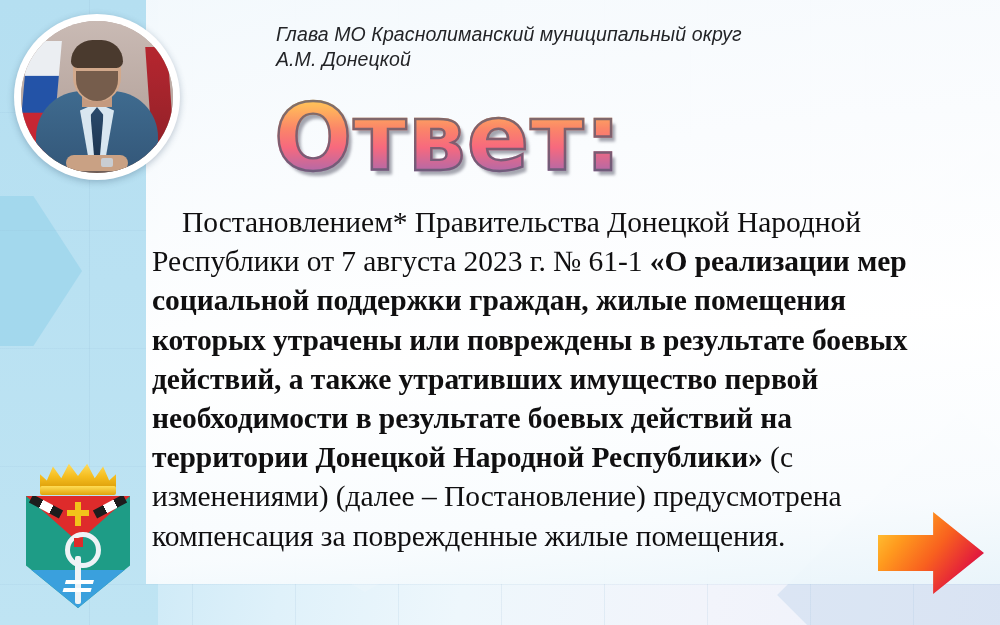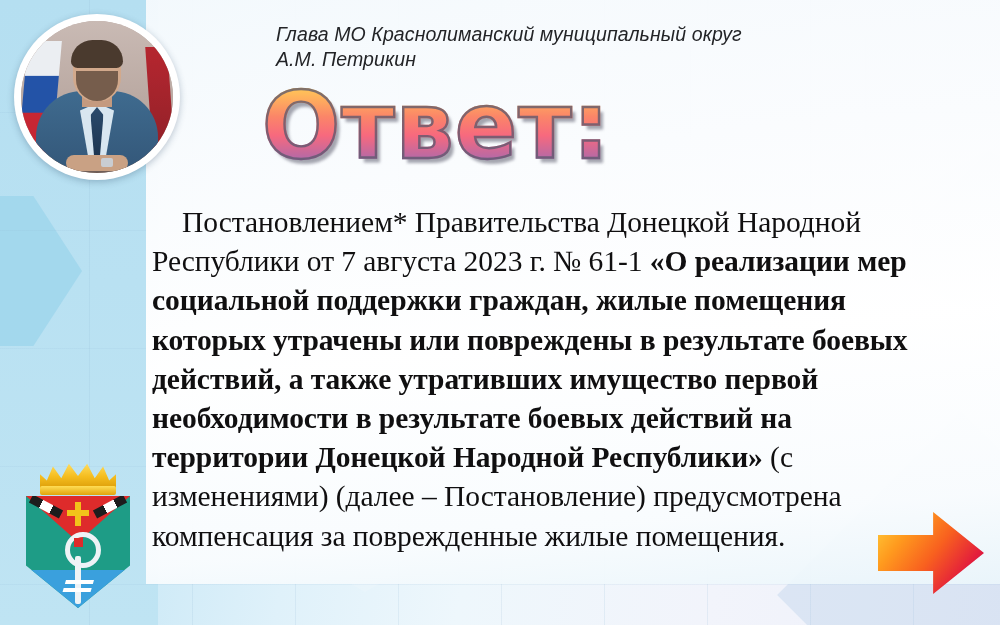--- a/index.html
+++ b/index.html
@@ -239,21 +239,21 @@
   
   .title-wrap {
     position: absolute;
     left: 258px; top: 70px;
     height: 106px;
     width: 430px;
   }
   .title-shadow, .title-fill {
     position: absolute;
     left: 0; top: 0;
-    margin: 4px;
+    margin: 16px;
     font-family: "DejaVu Sans", "Liberation Sans", sans-serif;
     font-weight: bold;
     font-size: 92px;
     line-height: 106px;
     letter-spacing: 1px;
   }
   .title-shadow {
     color: rgba(60,60,80,.45);
     transform: translate(4px, 5px);
     filter: blur(1.6px);
@@ -420,21 +420,21 @@
       <div class="pf-head"></div>
       <div class="pf-hair"></div>
       <div class="pf-beard"></div>
       <div class="pf-hands"></div>
       <div class="pf-watch"></div>
     </div>
   </div>
 
   <div class="header-lines">
     <div>Глава МО Краснолиманский муниципальный округ</div>
-    <div>А.М. Петрикин</div>
+    <div>А.М. Донецкой</div>
   </div>
 
   <div class="title-wrap">
     <div class="title-shadow">Ответ:</div>
     <div class="title-fill">Ответ:</div>
   </div>
 
   <div class="body-text">
     <span class="indent"></span><span>Постановлением* Правительства Донецкой Народной Республики от 7 августа 2023 г. № 61-1 </span><b>«О реализации мер социальной поддержки граждан, жилые помещения которых утрачены или повреждены в результате боевых действий, а также утративших имущество первой необходимости в результате боевых действий на территории Донецкой Народной Республики»</b><span> (с изменениями) (далее – Постановление) предусмотрена компенсация за поврежденные жилые помещения.</span>
   </div>

